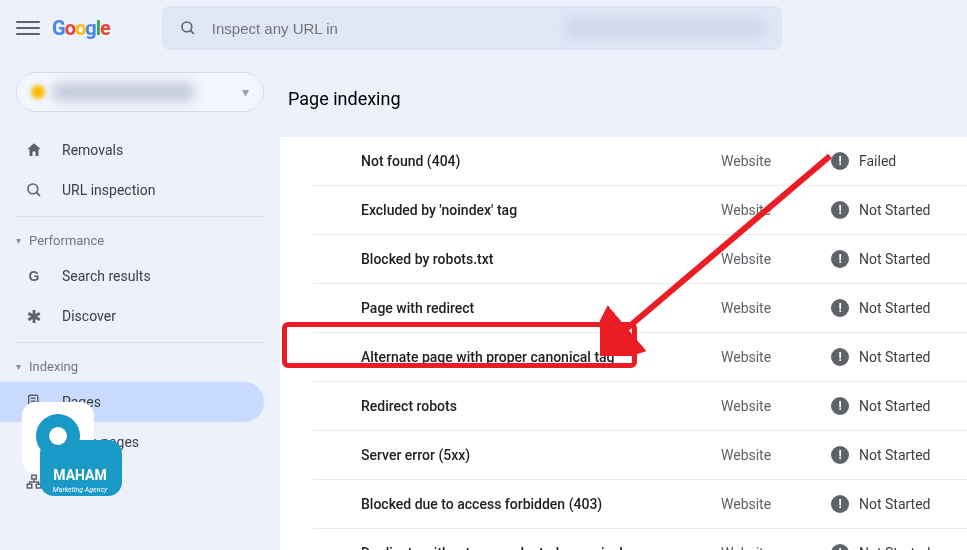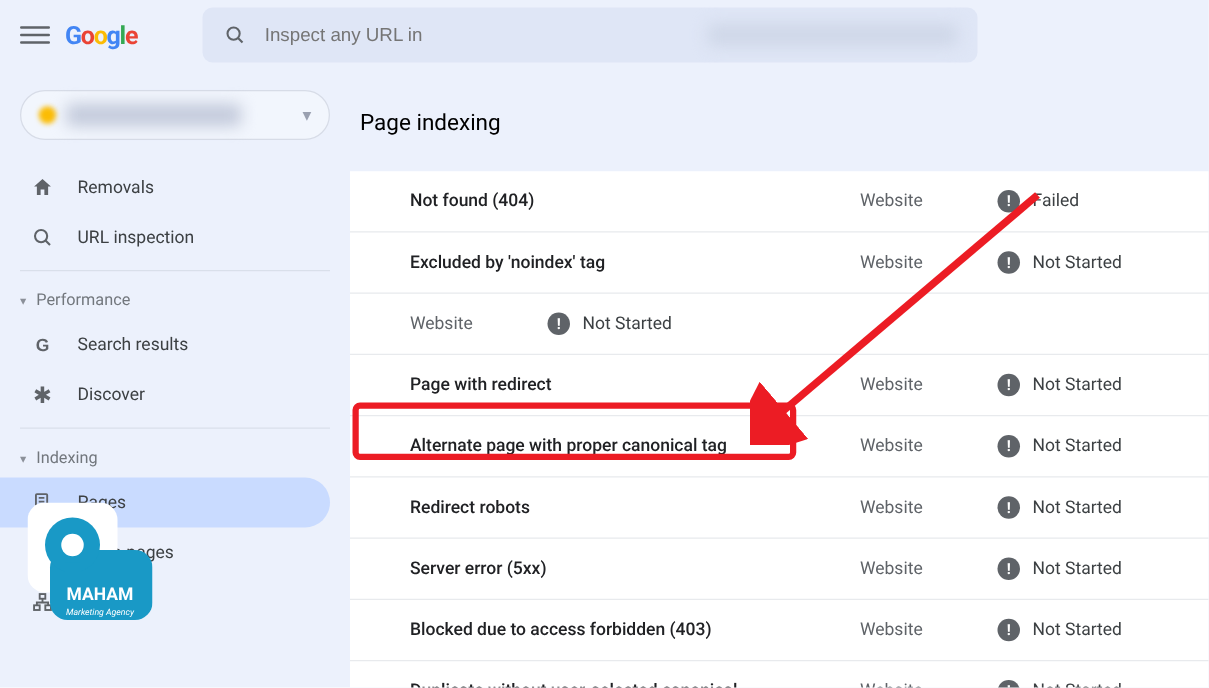--- a/index.html
+++ b/index.html
@@ -20,21 +20,21 @@
 .chip-x { position:absolute; right:14px; top:11px; color:#9aa0b0; font-size:14px; }
 .nav-item { display: flex; align-items: center; gap: 18px; height: 40px; padding: 0 24px; font-size: 14px; color: #3c4043; cursor: pointer; border-radius: 0 20px 20px 0; margin-right: 16px; }
 .nav-item.active { background: #c9dbff; }
 .nav-icon { width: 20px; height: 20px; display: flex; align-items: center; justify-content: center; color: #5f6368; }
 .section-header { display: flex; align-items: center; gap: 8px; padding: 10px 16px 8px 16px; font-size: 13px; color: #72777d; cursor: pointer; }
 .caret { font-size: 10px; color: #8b9099; }
 .divider { height: 1px; background: #d9dfea; margin: 6px 16px; }
 .main { flex: 1; padding: 24px 0 0 0; background: #ecf1fc; position: relative; }
 .page-title { font-size: 18px; font-weight: 400; color: #000000; padding: 8px 0 28px 0; margin-left: 8px; }
 .table { background: #fff; }
-.row { display: flex; align-items: center; height: 49px; border-bottom: 1px solid #e8eaed; padding-left: 48px; font-size: 14px; color: #3c4043; cursor: pointer; }
+.row { display: flex; align-items: center; height: 49px; border-bottom: 1px solid #e8eaed; padding-left: 48px; font-size: 14px; color: #3c4043; cursor: pointer; margin-left: 33px; }
 .row .reason { width: 360px; font-weight: 500; color: #202124; }
 .row .source { width: 110px; color: #5f6368; }
 .row .status { display: flex; align-items: center; gap: 10px; color: #3c4043; }
 .status-icon { width: 18px; height: 18px; border-radius: 50%; background: #5f6368; color: #fff; display: flex; align-items: center; justify-content: center; font-size: 12px; font-weight: 700; }
 .highlight-box { position: absolute; border: 5px solid #ec1c24; border-radius: 6px; pointer-events: none; }
 .arrow { position: absolute; pointer-events: none; }
 .overlay-logo { position: absolute; left: 22px; bottom: 48px; width: 100px; height: 100px; border-radius: 16px; z-index: 5; }
 svg { display: block; }
 </style>
 </head>
@@ -150,20 +150,21 @@
         </div>
         <div class="row">
           <div class="reason">Excluded by 'noindex' tag</div>
           <div class="source">Website</div>
           <div class="status">
             <span class="status-icon">!</span>
             <span>Not Started</span>
           </div>
         </div>
         <div class="row">
+          <div class="reason">Blocked by robots.txt</div>
           <div class="source">Website</div>
           <div class="status">
             <span class="status-icon">!</span>
             <span>Not Started</span>
           </div>
         </div>
         <div class="row">
           <div class="reason">Page with redirect</div>
           <div class="source">Website</div>
           <div class="status">

